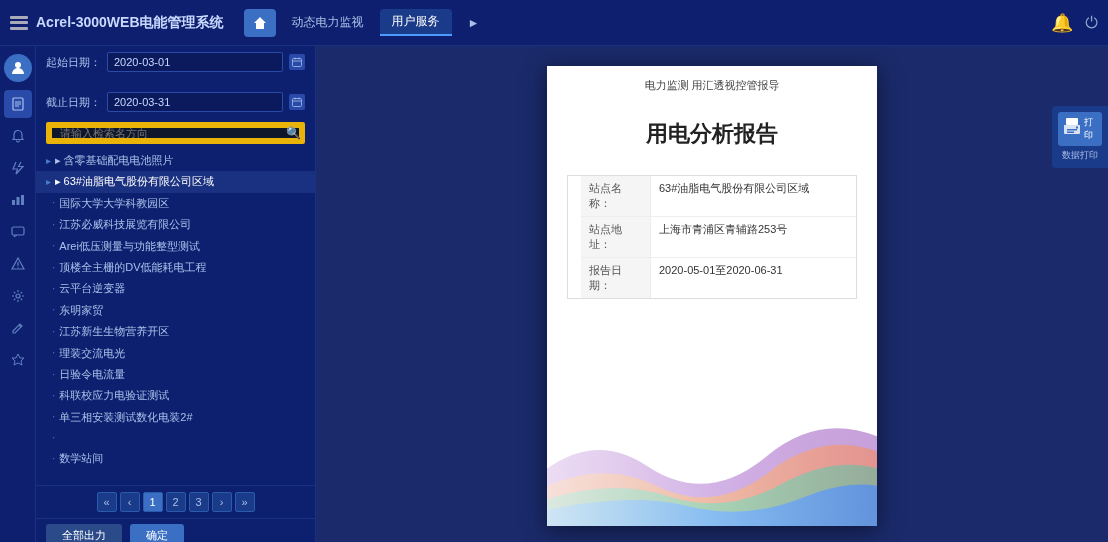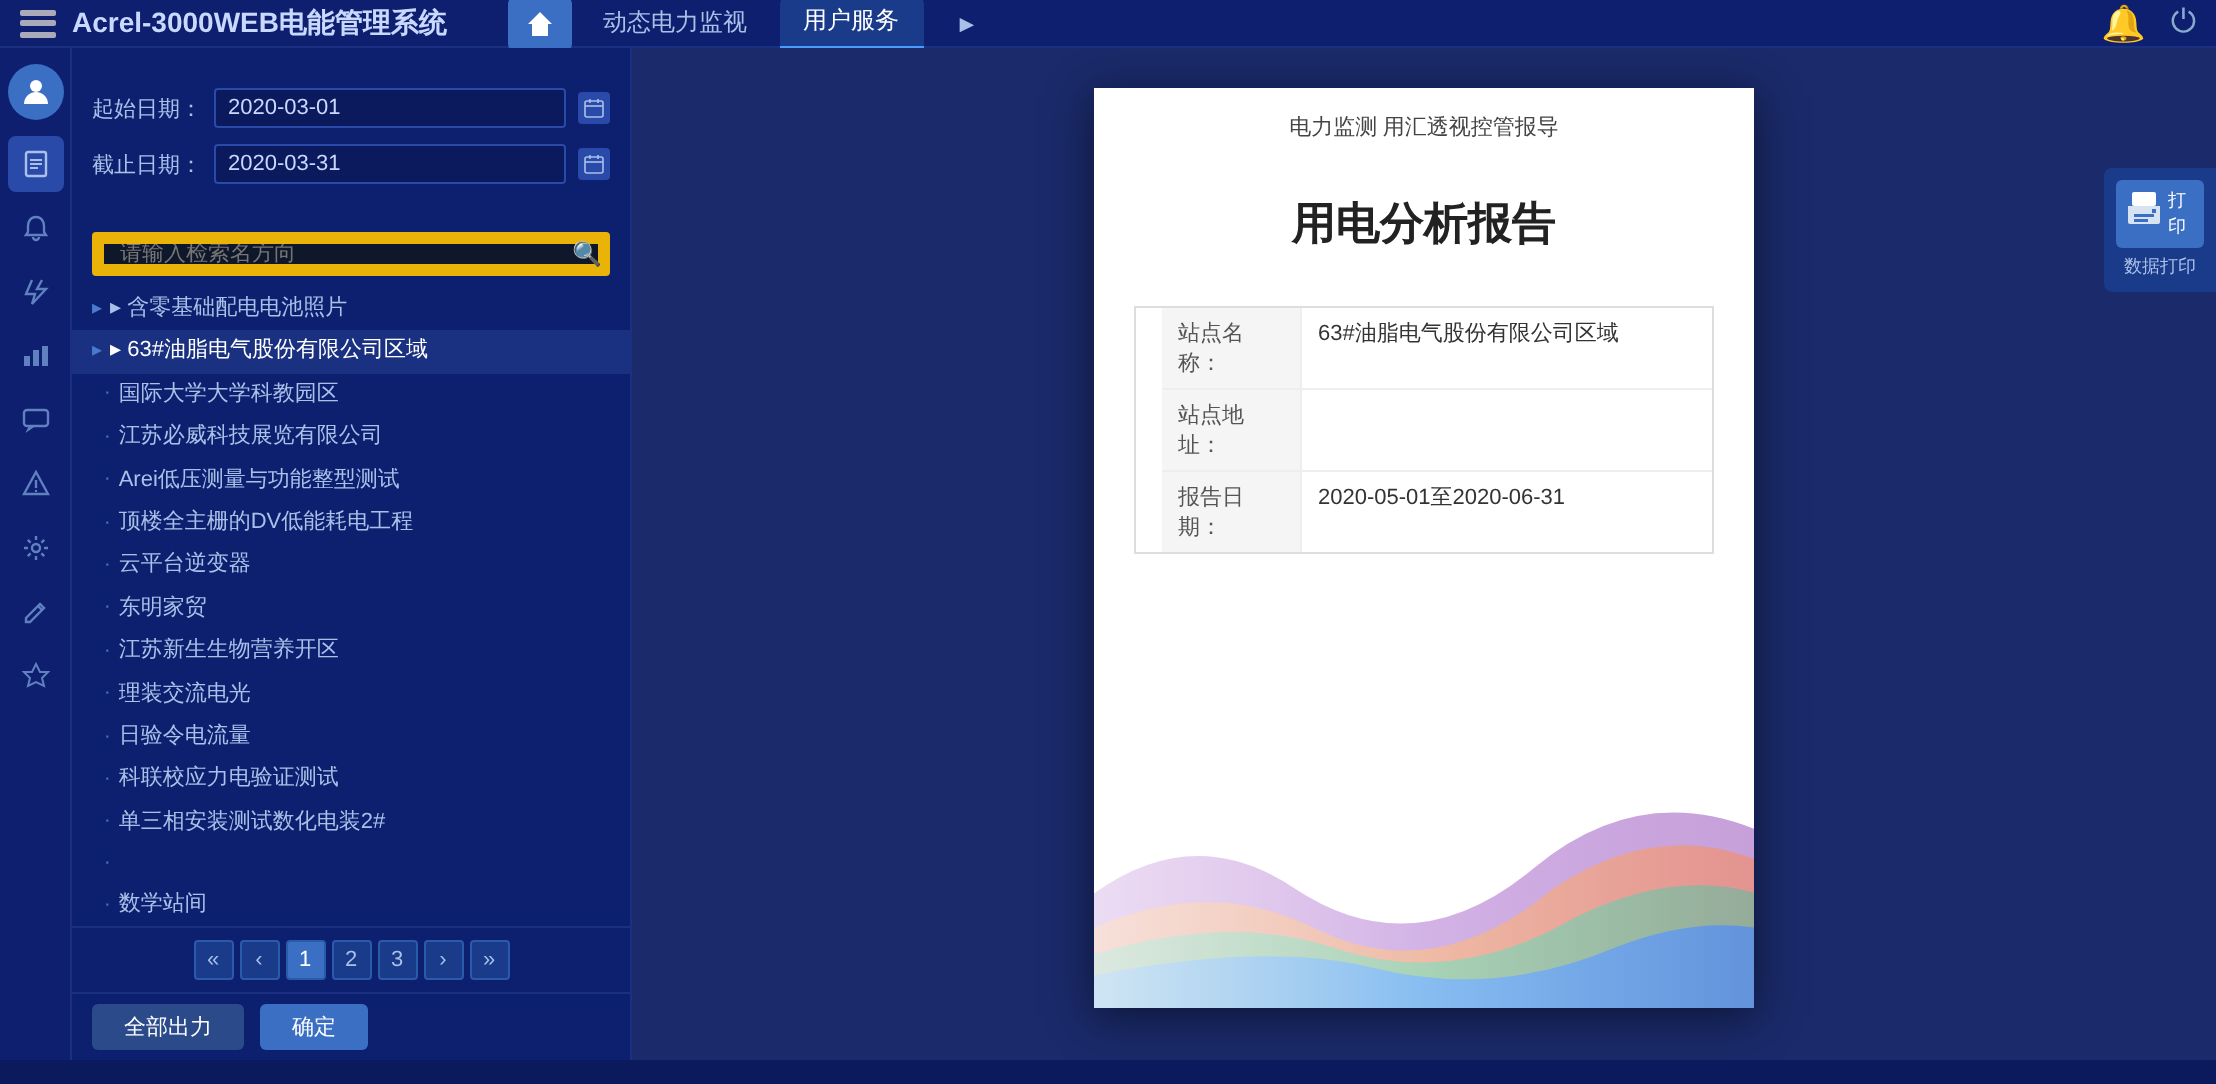--- a/index.html
+++ b/index.html
@@ -8,21 +8,21 @@
       height: 542px;
       background: #0a1a5c;
       font-family: 'Microsoft YaHei', SimHei, sans-serif;
       overflow: hidden;
       color: #fff;
       font-size: 12px;
     }
 
     
     .topbar {
-      height: 24px;
+      height: 46px;
       background: #0d1f6e;
       display: flex;
       align-items: center;
       padding: 0 10px;
       border-bottom: 1px solid #1a3080;
       text-align: center;
     }
     .topbar-logo {
       display: flex;
       align-items: center;
@@ -44,21 +44,21 @@
     }
     .topbar-title {
       color: #c8d8ff;
       font-size: 14px;
       font-weight: bold;
     }
     .topbar-nav {
       display: flex;
       align-items: center;
       gap: 4px;
-      margin-left: 10px;
+      margin-left: 0;
     }
     .nav-home {
       width: 32px;
       height: 28px;
       background: #3a6fc4;
       border-radius: 4px;
       display: flex;
       align-items: center;
       justify-content: center;
       cursor: pointer;
@@ -146,24 +146,24 @@
       overflow: hidden;
     }
     .panel-header {
       background: #1a4aaa;
       padding: 6px 10px;
       font-size: 12px;
       color: #fff;
       font-weight: bold;
     }
     .panel-form {
-      padding: 20px 10px;
+      padding: 6px 10px;
       display: flex;
       flex-direction: column;
-      gap: 8px;
+      gap: 20px;
     }
     .form-row {
       display: flex;
       align-items: center;
       gap: 6px;
     }
     .form-label {
       color: #aac0e8;
       font-size: 11px;
       white-space: nowrap;
@@ -619,20 +619,21 @@
       <div class="report-header-text">电力监测 用汇透视控管报导</div>
       <div class="report-title">用电分析报告</div>
 
       <div class="report-info-table" id="report-info">
           <div class="report-info-row">
             <div class="report-info-label">站点名称：</div>
             <div class="report-info-value">63#油脂电气股份有限公司区域</div>
           </div>
           <div class="report-info-row">
             <div class="report-info-label">站点地址：</div>
+            <div class="report-info-value">上海市青浦区青辅路253号</div>
           </div>
           <div class="report-info-row">
             <div class="report-info-label">报告日期：</div>
             <div class="report-info-value">2020-05-01至2020-06-31</div>
           </div>
         </div>
 
       <div class="report-wave">
         <svg viewBox="0 0 330 120" width="330" height="120" xmlns="http://www.w3.org/2000/svg">
 

